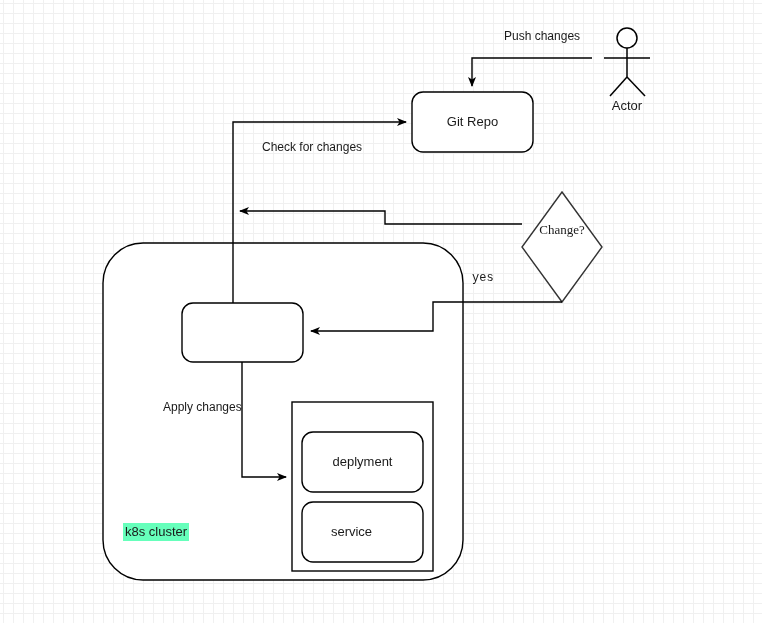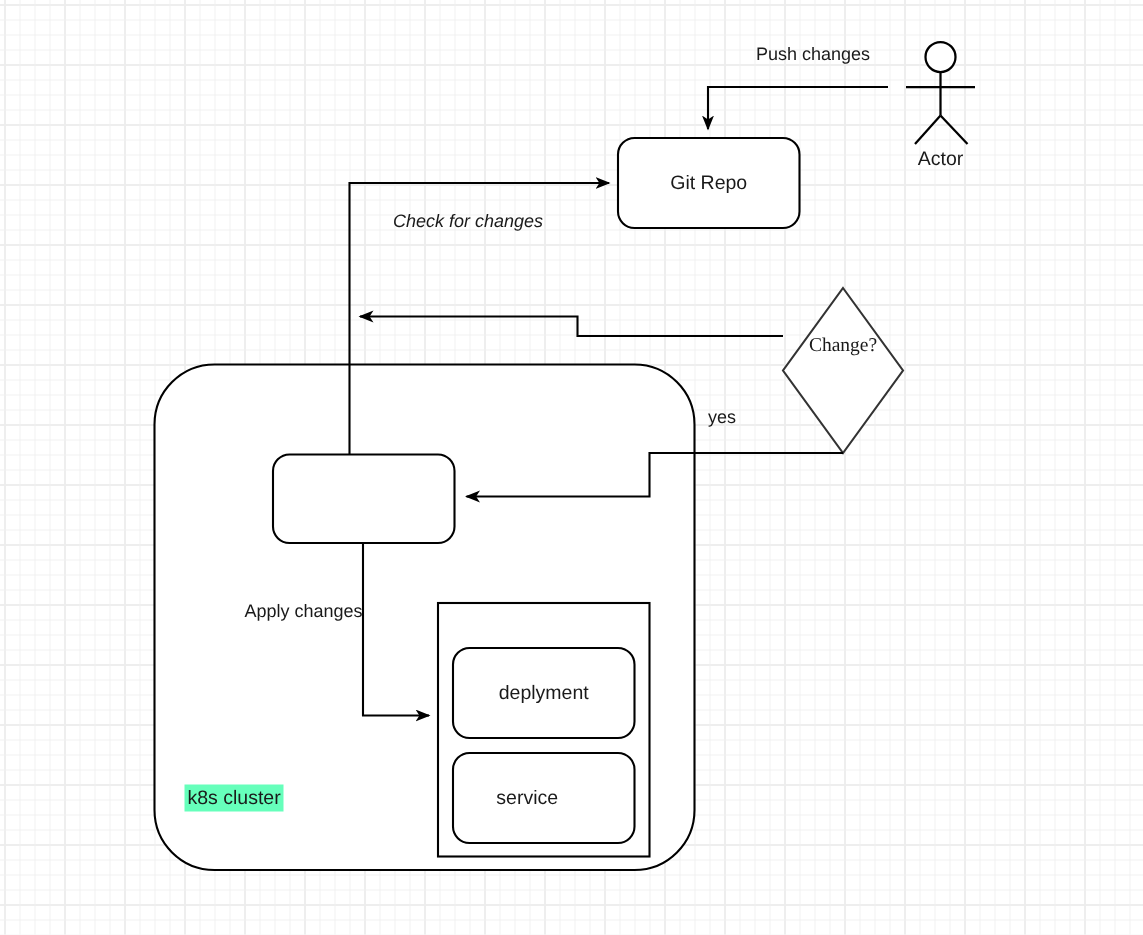--- a/index.html
+++ b/index.html
@@ -121,19 +121,19 @@
   <div class="shape-label" style="left:302px;top:454px;width:121px;">deplyment</div>
 
   <div class="shape-label" style="left:302px;top:524px;width:99px;">service</div>
 
   <div class="shape-label" style="left:123px;top:524px;text-align:left;">
     <span class="hl" style="background:#66ffbb;">k8s cluster</span>
   </div>
 
   <div class="edge-label" style="left:504px;top:28px;">Push changes</div>
 
-  <div class="edge-label" style="left:262px;top:139px;font-style:italic;">Check for changes</div>
+  <div class="edge-label" style="left:262px;top:139px;">Check for changes</div>
 
-  <div class="edge-label" style="left:472px;top:270px;">yes</div>
+  <div class="edge-label" style="left:472px;top:270px;font-family:Liberation Mono, monospace;">yes</div>
 
   <div class="edge-label" style="left:163px;top:399px;">Apply changes</div>
 
 </div>
 
 </body></html>

